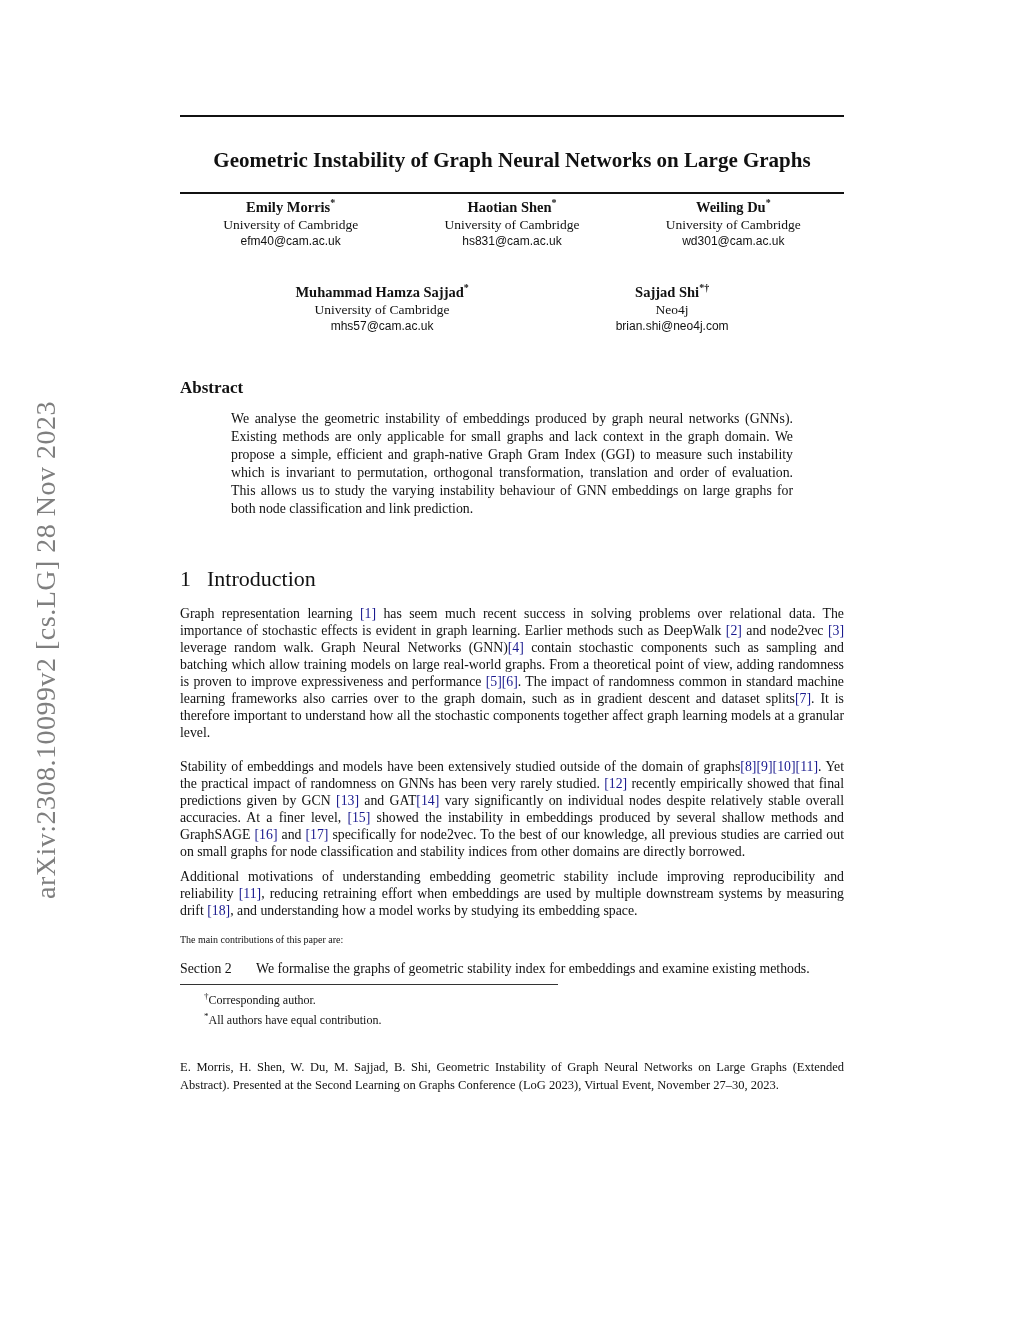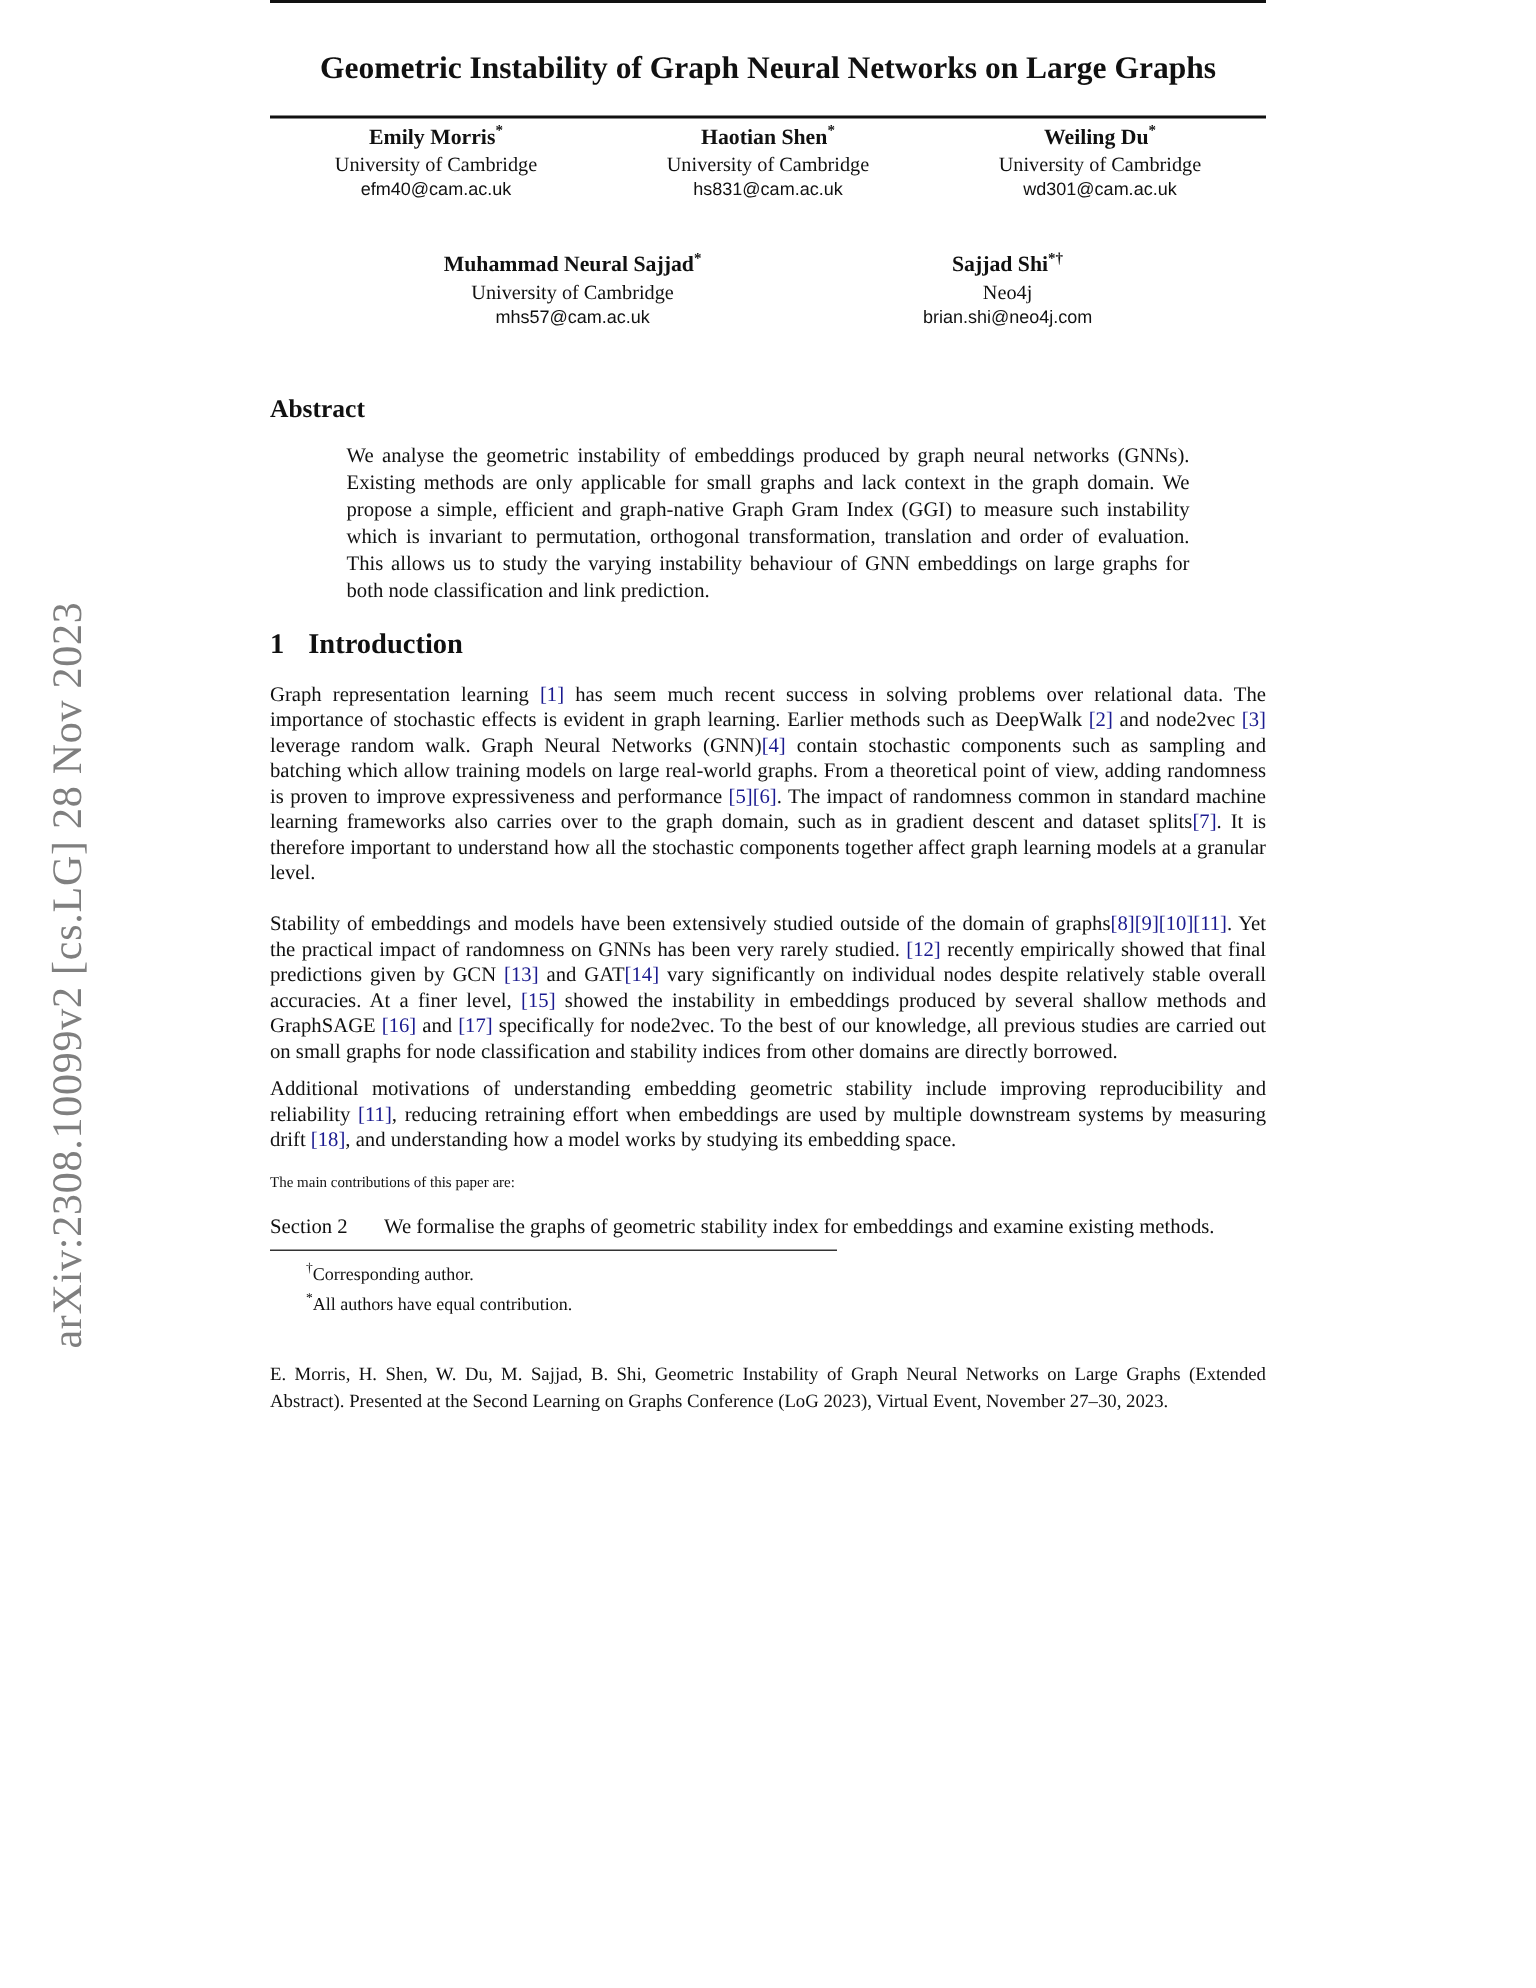--- a/index.html
+++ b/index.html
@@ -18,20 +18,21 @@
     left: 46px;
     transform: translate(-50%, -50%) rotate(-90deg);
     white-space: nowrap;
     font-size: 28px;
     color: #7f7f7f;
     letter-spacing: 0.5px;
   }
   .sheet {
     width: 664px;
     margin: 0 auto;
+    padding-top: 115px;
   }
   .rule { height: 2px; background: #111111; }
   .rule-thin { height: 1px; background: #333333; }
   .paper-title {
     width: 600px;
     margin: 26px auto 0 auto;
     text-align: center;
     font-weight: bold;
     font-size: 21px;
     line-height: 35px;
@@ -64,23 +65,23 @@
     font-size: 17px;
   }
   .abstract-text {
     width: 562px;
     margin: 12px auto 0 auto;
     font-size: 13.8px;
     line-height: 18px;
     text-align: justify;
   }
   .section-heading {
-    margin-top: 16px;
-    font-weight: bold;
-    font-size: 19px;
+    margin-top: 48px;
+    font-weight: normal;
+    font-size: 22px;
   }
   .section-heading .section-number { margin-right: 16px; }
   .body-par {
     margin: 13px 0 0 0;
     font-size: 13.8px;
     line-height: 17px;
     text-align: justify;
   }
   .par-2 { margin-top: 17px; }
   .par-3 { margin-top: 8px; }
@@ -137,21 +138,21 @@
       </div>
       <div class="author-card">
         <div class="author-name"><span>Weiling Du</span><sup>*</sup></div>
         <div class="author-affil">University of Cambridge</div>
         <div class="author-email">wd301@cam.ac.uk</div>
       </div>
     </div>
 
     <div class="authors-row2">
       <div class="author-card">
-        <div class="author-name"><span>Muhammad Neural Sajjad</span><sup>*</sup></div>
+        <div class="author-name"><span>Muhammad Hamza Sajjad</span><sup>*</sup></div>
         <div class="author-affil">University of Cambridge</div>
         <div class="author-email">mhs57@cam.ac.uk</div>
       </div>
       <div class="author-card">
         <div class="author-name"><span>Sajjad Shi</span><sup>*†</sup></div>
         <div class="author-affil">Neo4j</div>
         <div class="author-email">brian.shi@neo4j.com</div>
       </div>
     </div>
 

